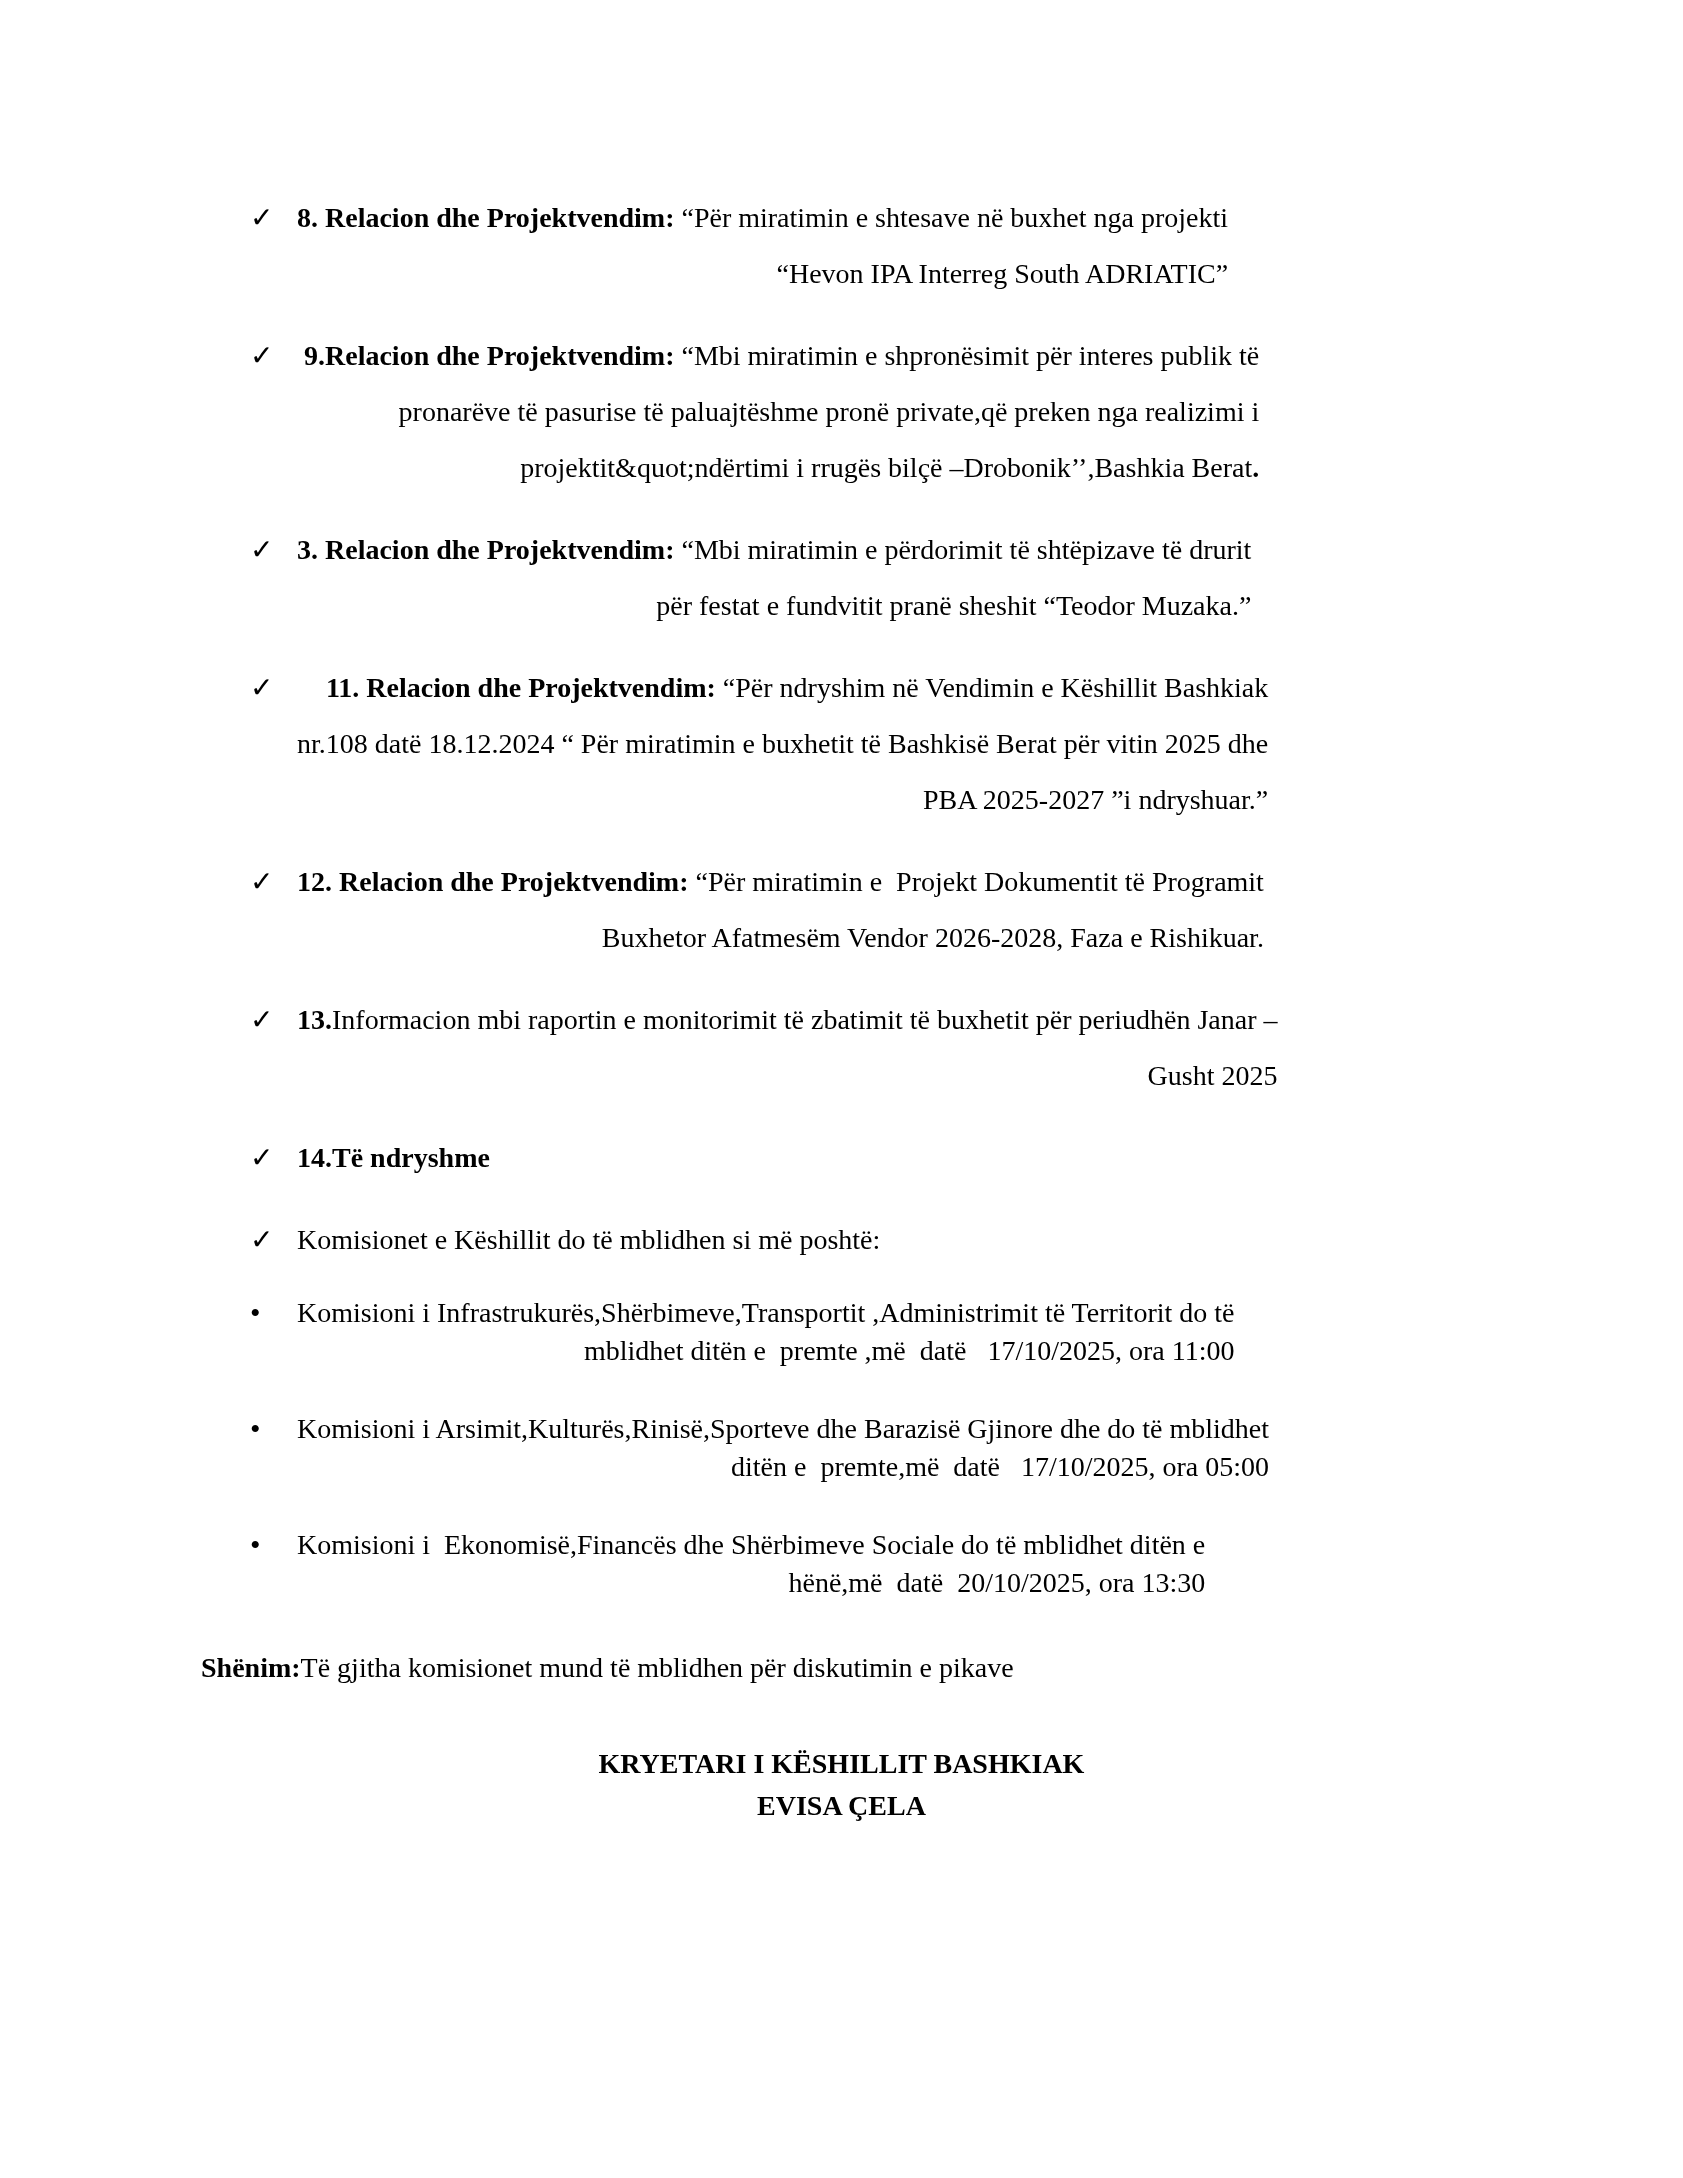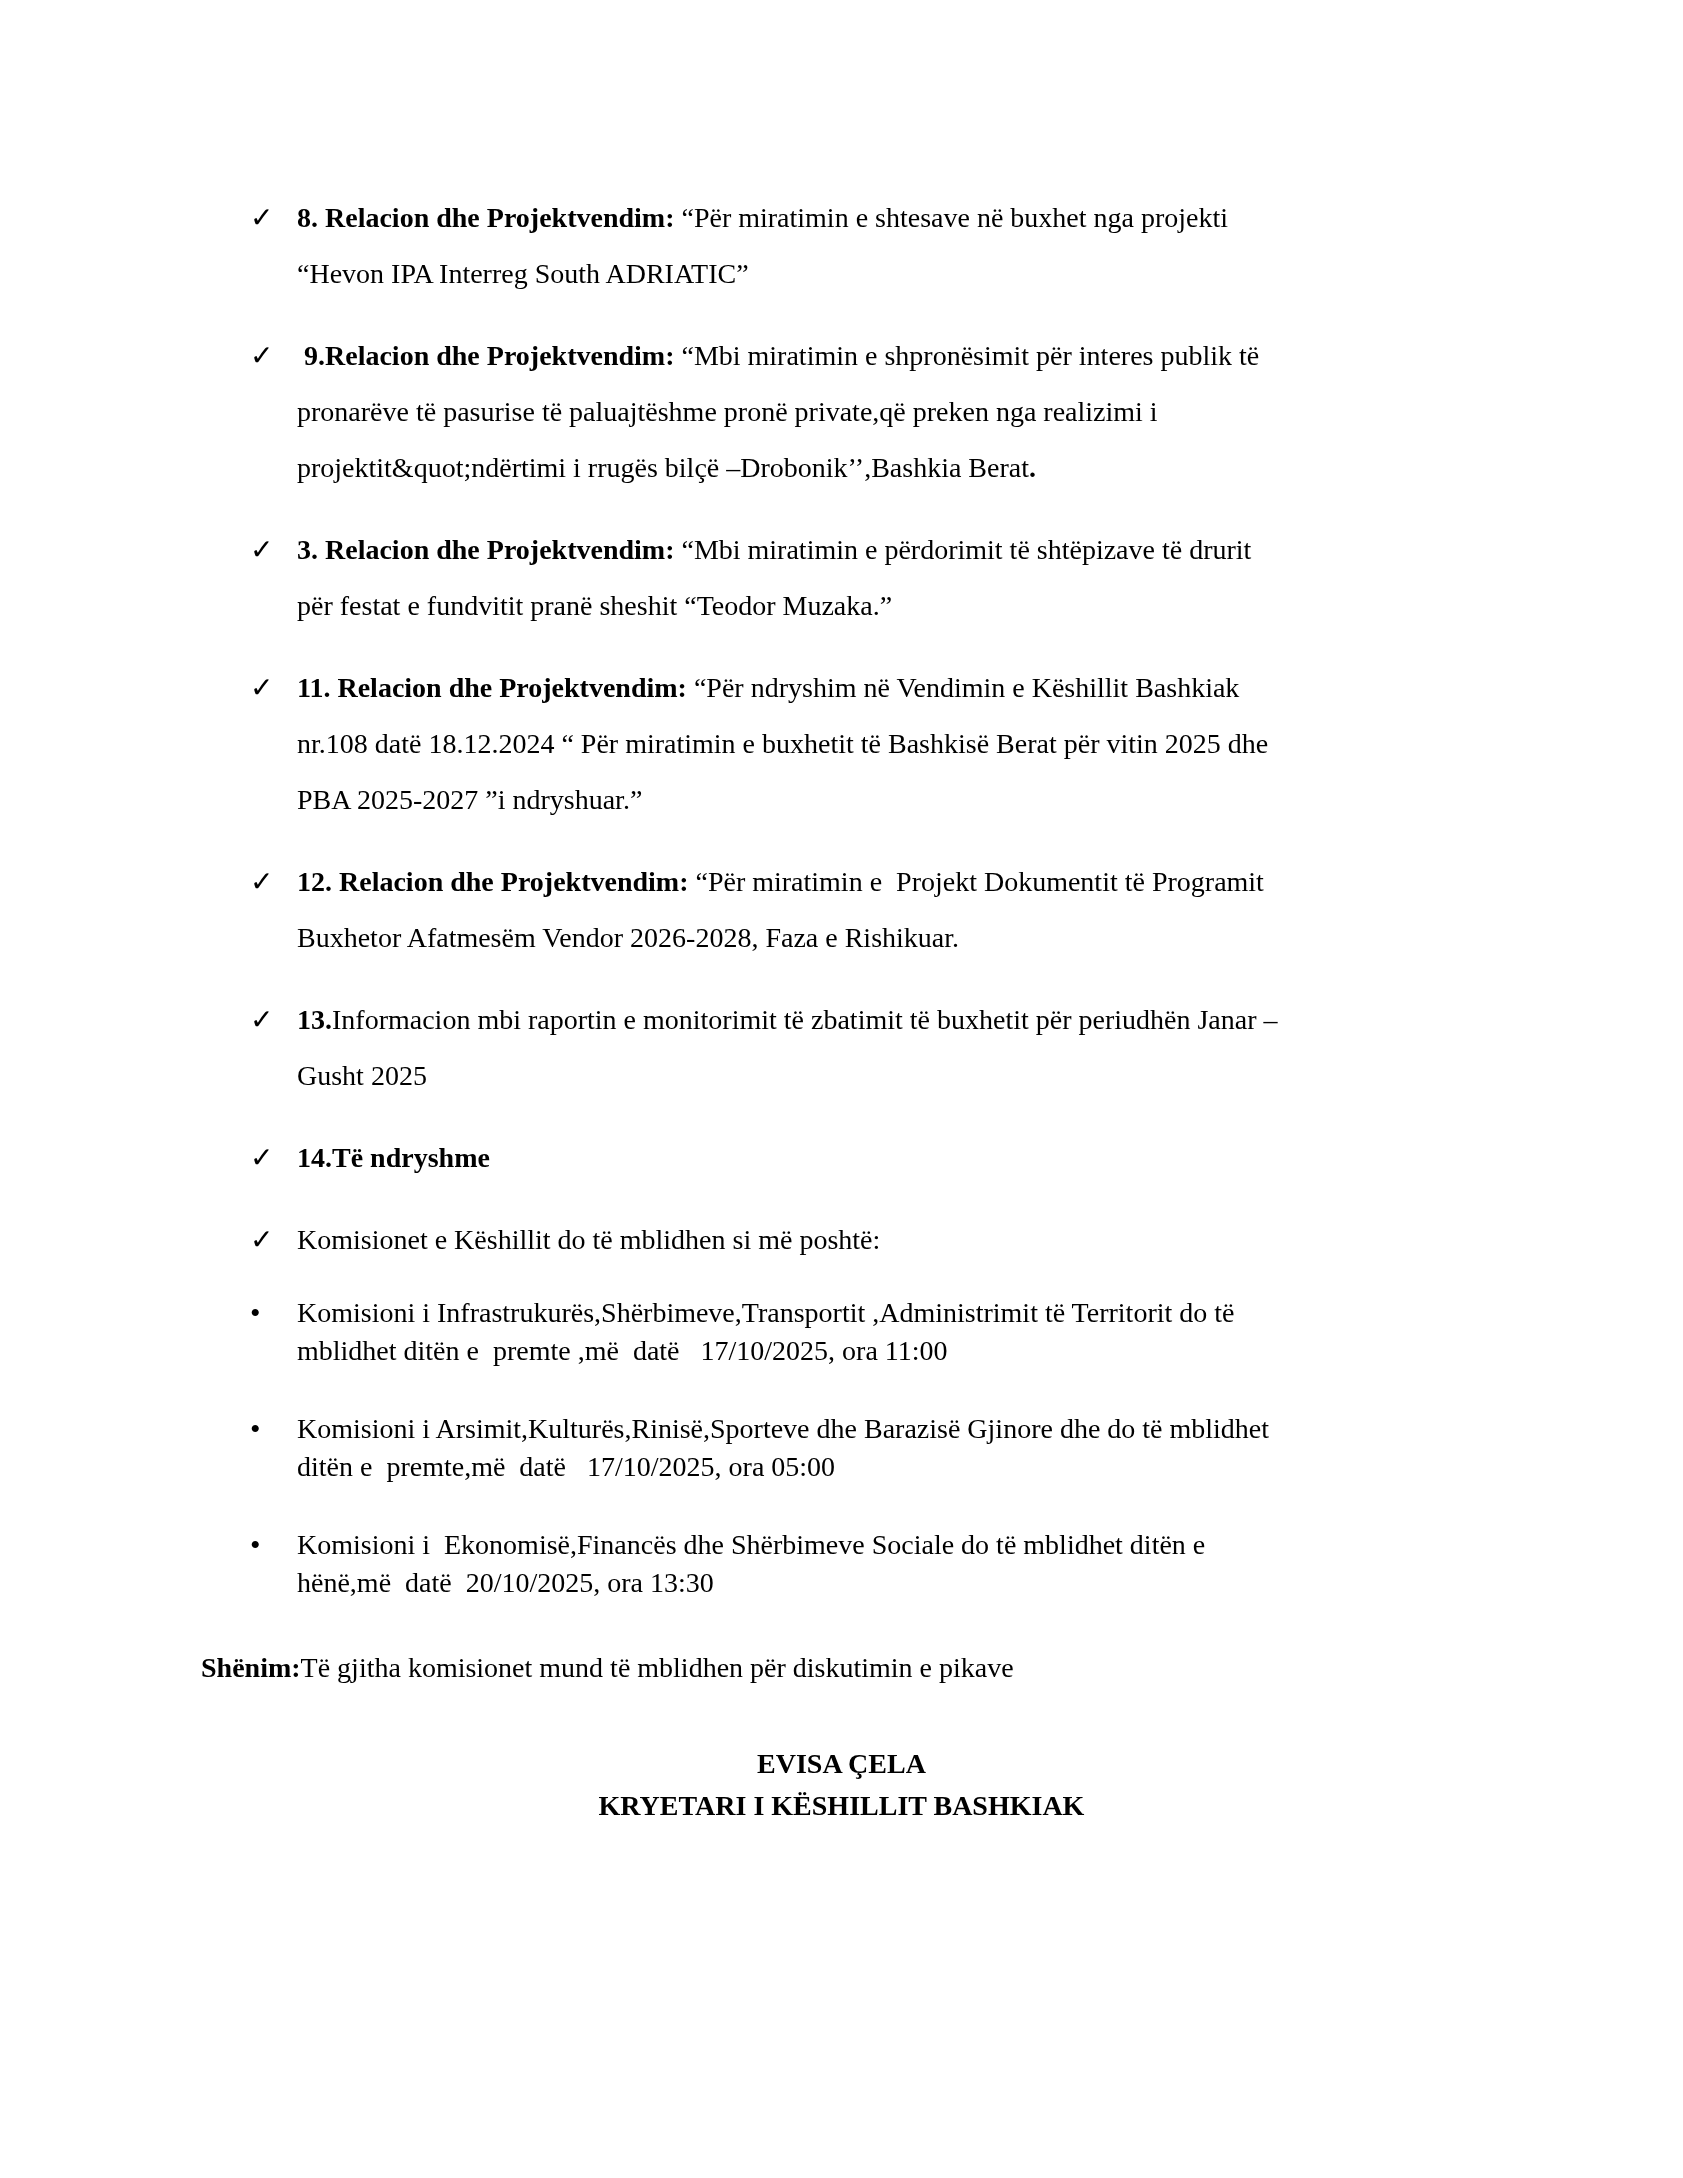--- a/index.html
+++ b/index.html
@@ -30,21 +30,21 @@
     padding-left: 49px;
     box-sizing: border-box;
   }
   .item.check { margin-bottom: 26px; }
   .item.bullet { margin-bottom: 40px; }
   .item.check .line,
   .item.check .marker { line-height: 56px; }
   .item.bullet .line,
   .item.bullet .marker { line-height: 38px; }
   .item.bullet .marker { font-size: 30px; }
-  .line { white-space: pre; }
+  .line { white-space: pre; text-align: right; }
   .b { font-weight: bold; }
   .note {
     margin: 46px 0 0 0;
     line-height: 40px;
     white-space: pre-wrap;
   }
   .signature {
     margin-top: 55px;
     text-align: center;
     font-weight: bold;
@@ -132,18 +132,18 @@
           <div class="body">
             <div class="line"><span>Komisioni i  Ekonomisë,Financës dhe Shërbimeve Sociale do të mblidhet ditën e</span></div>
             <div class="line"><span>hënë,më  datë  20/10/2025, ora 13:30</span></div>
           </div>
         </div>
       </section>
 
     <p class="note"><span class="b">Shënim:</span><span>Të gjitha komisionet mund të mblidhen për diskutimin e pikave</span></p>
 
     <div class="signature">
+      <div>KRYETARI I KËSHILLIT BASHKIAK</div>
       <div>EVISA ÇELA</div>
-      <div>KRYETARI I KËSHILLIT BASHKIAK</div>
     </div>
   </main>
 </div>
 
 
 </body></html>

